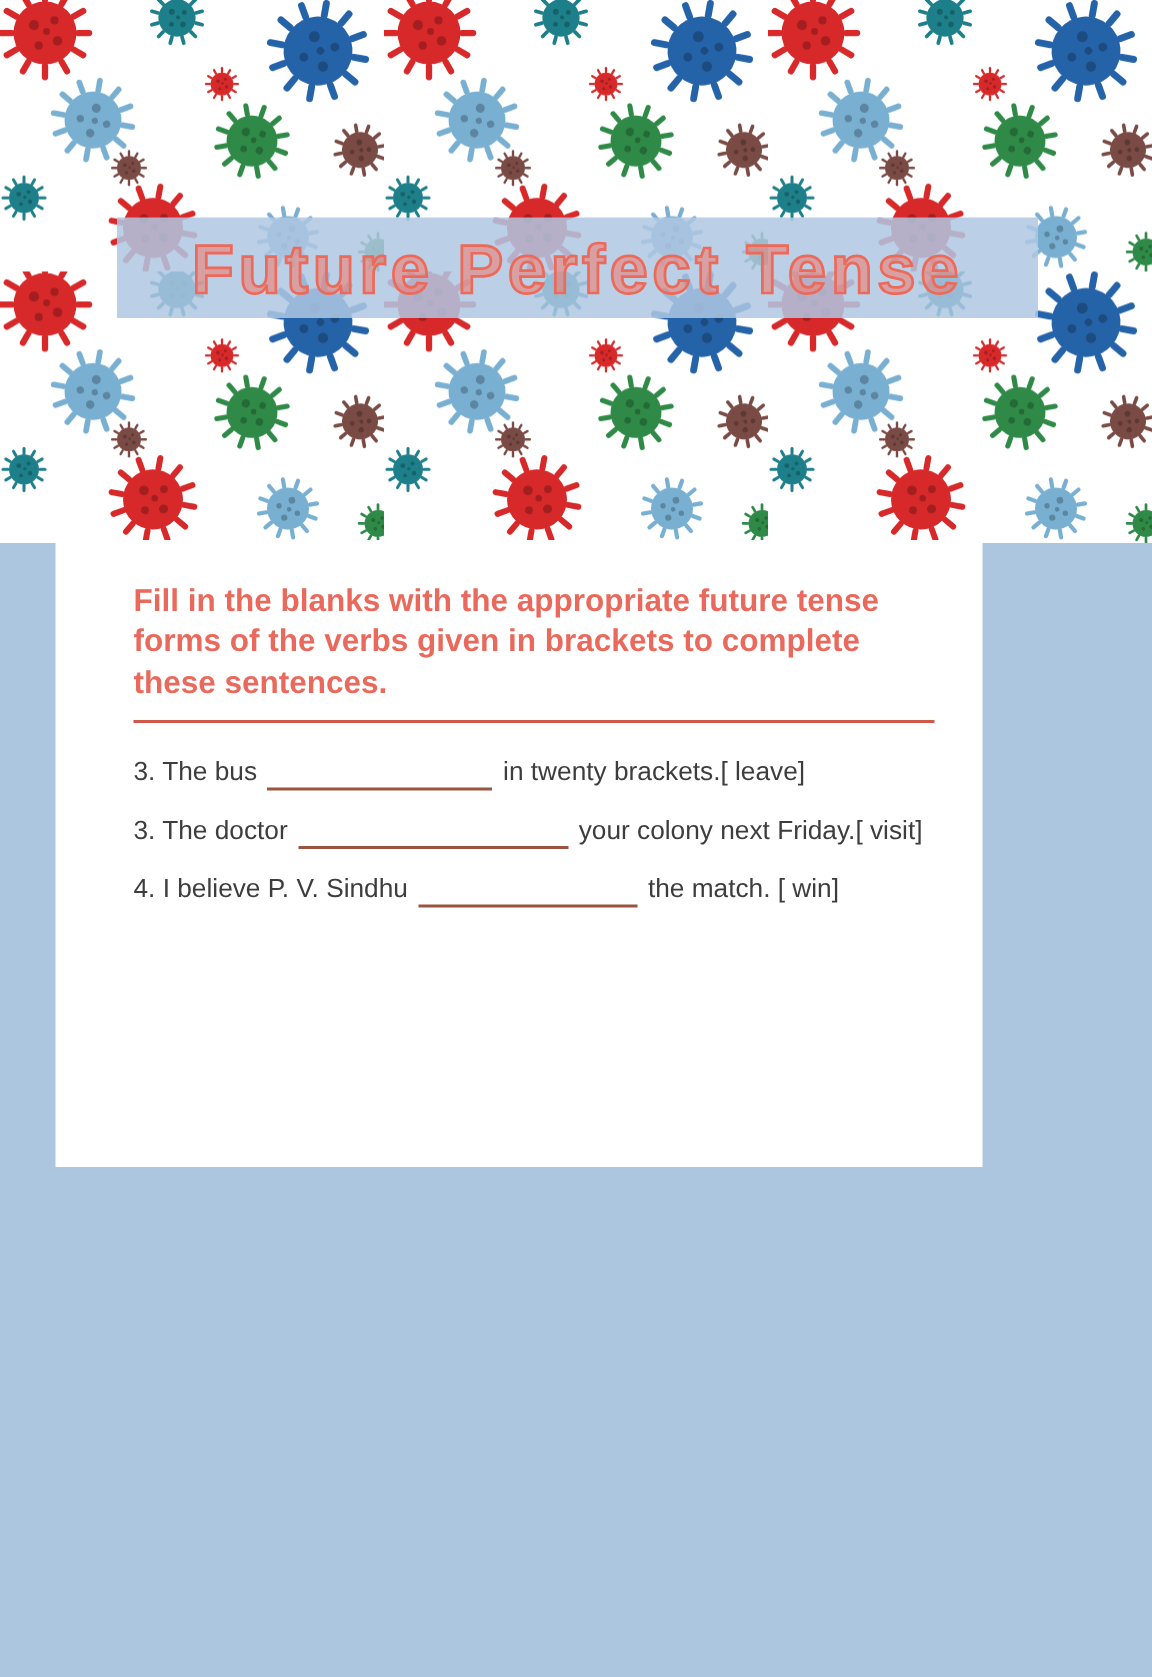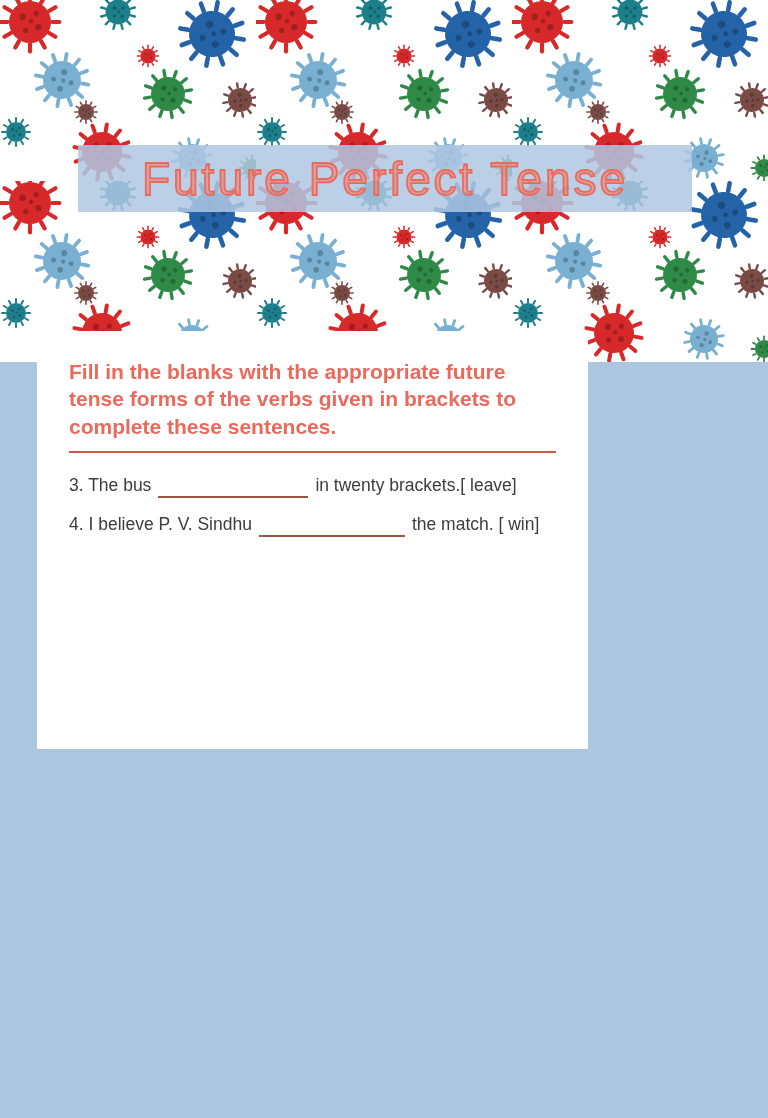--- a/index.html
+++ b/index.html
@@ -26,34 +26,34 @@
     position: absolute;
     left: 78px; top: 145px;
     width: 614px; height: 67px;
     background: rgba(175, 199, 227, 0.85);
     display: flex;
     align-items: center;
     justify-content: center;
   }
   .title-banner h1 {
     font-size: 46px;
-    font-weight: normal;
+    font-weight: bold;
     letter-spacing: 3px;
     color: rgba(240, 122, 108, 0.55);
     -webkit-text-stroke: 1.8px #ec6a5a;
     white-space: nowrap;
   }
 
   
   .card {
     position: absolute;
-    left: 37px; top: 331px;
-    width: 551px; height: 418px;
+    left: 37px; top: 360px;
+    width: 618px; height: 418px;
     background: #ffffff;
-    padding: 27px 32px 0 32px;
+    padding: 27px 32px 0 52px;
   }
   .instructions {
     font-size: 21px;
     font-weight: bold;
     line-height: 1.3;
     color: #e96a5c;
   }
   .divider {
     border: none;
     border-top: 2px solid #d0584a;
@@ -142,18 +142,21 @@
 
 <div class="card">
   <p class="instructions">Fill in the blanks with the appropriate future tense forms of the verbs given in brackets to complete these sentences.</p>
   <hr class="divider">
 
   <div class="question q1">
     <span>3. The bus</span><input class="blank" type="text" value="" style=""><span>in twenty brackets.[ leave]</span>
   </div>
 
 
+  <div class="question q3">
+    <span>3. The doctor</span><input class="blank" type="text" value="" style=""><span>your colony next Friday.[ visit]</span>
+  </div>
 
   <div class="question q4">
     <span>4. I believe P. V. Sindhu</span><input class="blank" type="text" value="" style=""><span>the match. [ win]</span>
   </div>
 
 </div>
 
 </body></html>

